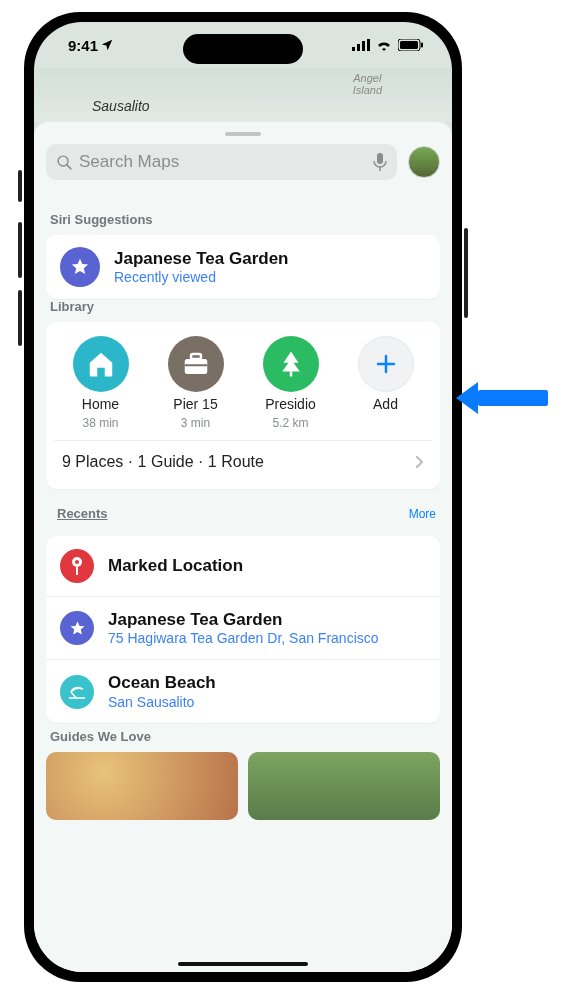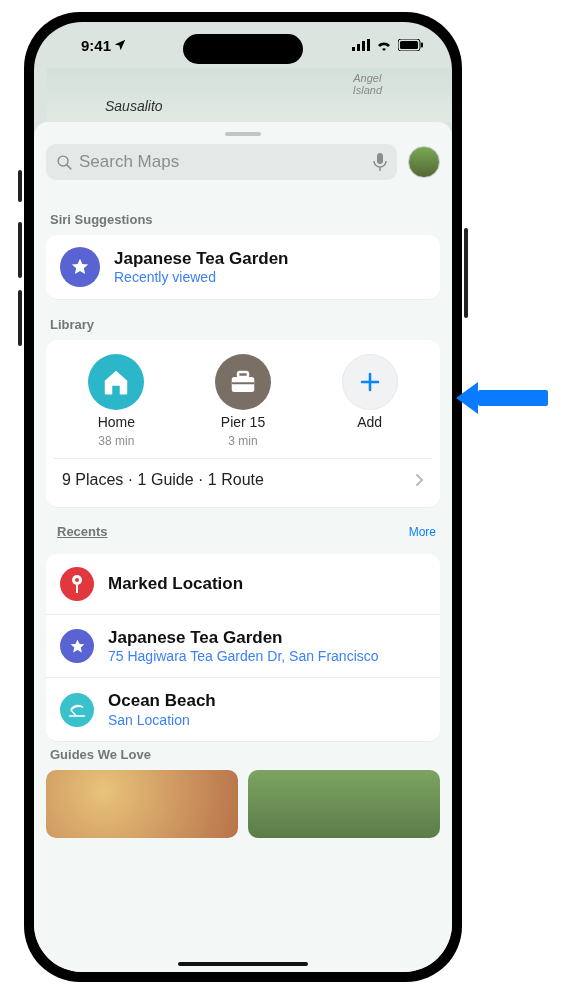--- a/index.html
+++ b/index.html
@@ -20,21 +20,20 @@
       border-radius: 56px;
       padding: 10px;
     }
     .phone-screen {
       width: 100%;
       height: 100%;
       background: #dbe4df;
       border-radius: 48px;
       overflow: hidden;
       position: relative;
-      padding-left: 13px;
     }
     .notch {
       position: absolute;
       top: 12px;
       left: 50%;
       transform: translateX(-50%);
       width: 120px;
       height: 30px;
       background: #000;
       border-radius: 18px;
@@ -267,21 +266,21 @@
                 <path d="M12 2l2.9 6.3 6.9.6-5.2 4.6 1.6 6.8L12 16.9 5.8 20.3l1.6-6.8L2.2 8.9l6.9-.6L12 2z" fill="#fff"></path>
               </svg>
           </div>
           <div class="row-text">
             <div class="title">Japanese Tea Garden</div>
             <div class="sub">Recently viewed</div>
           </div>
         </div>
       </div>
 
-      <div class="section-title" style="margin-top:18px;">Library</div>
+      <div class="section-title" style="margin-top:0;">Library</div>
       <div class="card library-card">
         <div class="library-items">
           <div class="lib-item">
             <div class="icon-circle ic-home">
               <svg width="30" height="30" viewBox="0 0 24 24">
                   <path d="M3 11l9-8 9 8v10a1 1 0 0 1-1 1h-5v-7h-6v7H4a1 1 0 0 1-1-1V11z" fill="#fff"></path>
                 </svg>
             </div>
             <div class="label">Home</div>
             <div class="meta">38 min</div>
@@ -291,20 +290,30 @@
               <svg width="30" height="30" viewBox="0 0 24 24">
                   <rect x="3" y="8" width="18" height="12" rx="2" fill="#fff"></rect>
                   <rect x="8" y="4" width="8" height="4" rx="1.5" fill="none" stroke="#fff" stroke-width="2"></rect>
                   <line x1="3" y1="13" x2="21" y2="13" stroke="#7a6f65" stroke-width="1.5"></line>
                 </svg>
             </div>
             <div class="label">Pier 15</div>
             <div class="meta">3 min</div>
           </div>
           <div class="lib-item">
+            <div class="icon-circle ic-tree">
+              <svg width="30" height="30" viewBox="0 0 24 24">
+                  <path d="M12 2l6 9h-4l5 7H5l5-7H6l6-9z" fill="#fff"></path>
+                  <rect x="11" y="18" width="2" height="4" fill="#fff"></rect>
+                </svg>
+            </div>
+            <div class="label">Presidio</div>
+            <div class="meta">5.2 km</div>
+          </div>
+          <div class="lib-item">
             <div class="icon-circle ic-add">
               <svg width="24" height="24" viewBox="0 0 24 24">
                   <line x1="12" y1="4" x2="12" y2="20" stroke="#0a84ff" stroke-width="2.5" stroke-linecap="round"></line>
                   <line x1="4" y1="12" x2="20" y2="12" stroke="#0a84ff" stroke-width="2.5" stroke-linecap="round"></line>
                 </svg>
             </div>
             <div class="label">Add</div>
             <div class="meta"></div>
           </div>
         </div>
@@ -348,21 +357,21 @@
         </div>
         <div class="recent-row">
           <div class="icon-circle ic-beach">
             <svg width="18" height="18" viewBox="0 0 24 24">
                 <path d="M4 12c2-6 10-8 16-4-6-2-12 0-16 4zm0 0l7 8" fill="none" stroke="#fff" stroke-width="2" stroke-linecap="round"></path>
                 <line x1="2" y1="20" x2="22" y2="20" stroke="#fff" stroke-width="2" stroke-linecap="round"></line>
               </svg>
           </div>
           <div class="row-text">
             <div class="title">Ocean Beach</div>
-            <div class="sub">San Location</div>
+            <div class="sub">San Sausalito</div>
           </div>
         </div>
       </div>
 
       <div class="section-title" style="margin-top:6px;">Guides We Love</div>
       <div class="guides-strip">
         <div class="guide-tile g1"></div>
         <div class="guide-tile g2"></div>
       </div>
 

